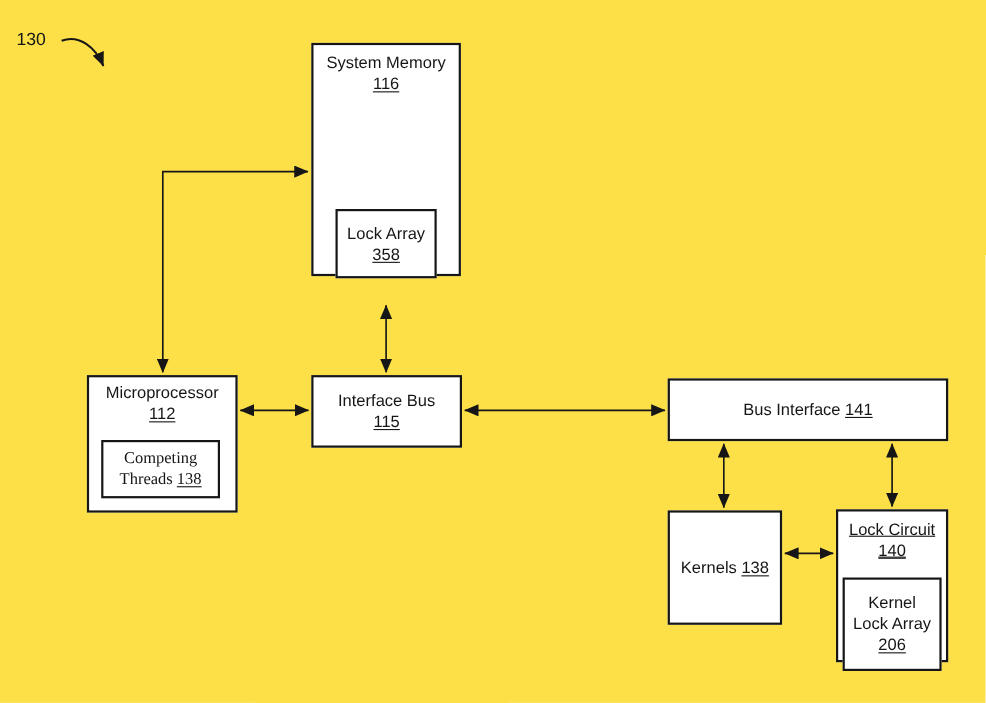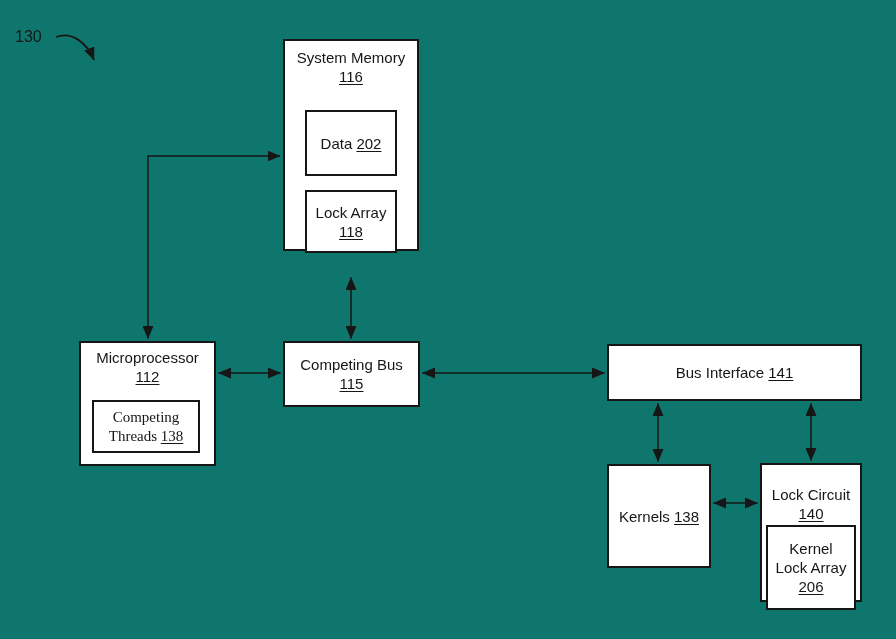--- a/index.html
+++ b/index.html
@@ -4,21 +4,21 @@
 <style>
   html, body {
     margin: 0;
     padding: 0;
     background: #ffffff;
   }
   .canvas {
     position: relative;
     width: 896px;
     height: 639px;
-    background: #0f766e;
+    background: #fde047;
     font-family: "Liberation Sans", sans-serif;
     color: #161616;
     overflow: hidden;
   }
   .arrows {
     position: absolute;
     left: 0;
     top: 0;
     width: 896px;
     height: 639px;
@@ -76,71 +76,65 @@
     <line x1="713.5" y1="503" x2="757.5" y2="503" stroke="#161616" stroke-width="1.5" marker-start="url(#ah)" marker-end="url(#ah)"></line>
   </svg>
 
   <div class="fig-ref">130</div>
 
   <div class="box" style="left:283px; top:39px; width:136px; height:212px;">
     <div class="box-title">
       <span>System Memory</span><br>
       <span class="ref">116</span>
     </div>
-    <div class="box center" style="left:20px; top:69px; width:92px; height:66px;">
-      <div>
-        <span>Data</span>
-        <span class="ref">202</span>
-      </div>
-    </div>
     <div class="box center" style="left:20px; top:149px; width:92px; height:63px;">
       <div>
         <span>Lock Array</span><br>
-        <span class="ref">118</span>
+        <span class="ref">358</span>
       </div>
     </div>
   </div>
 
   <div class="box" style="left:79px; top:341px; width:137px; height:125px;">
     <div class="box-title" style="padding-top:5px;">
       <span>Microprocessor</span><br>
       <span class="ref">112</span>
     </div>
     <div class="box center" style="left:11px; top:57px; width:108px; height:53px;font-family:Liberation Serif, serif;">
       <div>
         <span>Competing</span><br>
         <span>Threads</span>
         <span class="ref">138</span>
       </div>
     </div>
   </div>
 
   <div class="box center" style="left:283px; top:341px; width:137px; height:66px;">
     <div>
-      <span>Competing Bus</span><br>
+      <span>Interface Bus</span><br>
       <span class="ref">115</span>
     </div>
   </div>
 
   <div class="box center" style="left:607px; top:344px; width:255px; height:57px;">
     <div>
       <span>Bus Interface</span>
       <span class="ref">141</span>
     </div>
   </div>
 
   <div class="box center" style="left:607px; top:464px; width:104px; height:104px;">
     <div>
       <span>Kernels</span>
       <span class="ref">138</span>
     </div>
   </div>
 
   <div class="box" style="left:760px; top:463px; width:102px; height:139px;">
-    <div class="box-title" style="padding-top:20px;">
+    <div class="box-title" style="padding-top:7px;text-decoration:underline;">
       <span>Lock Circuit</span><br>
       <span class="ref">140</span>
     </div>
     <div class="box center" style="left:4px; top:60px; width:90px; height:85px;">
       <div>
         <span>Kernel</span><br>
         <span>Lock Array</span><br>
         <span class="ref">206</span>
       </div>
     </div>

